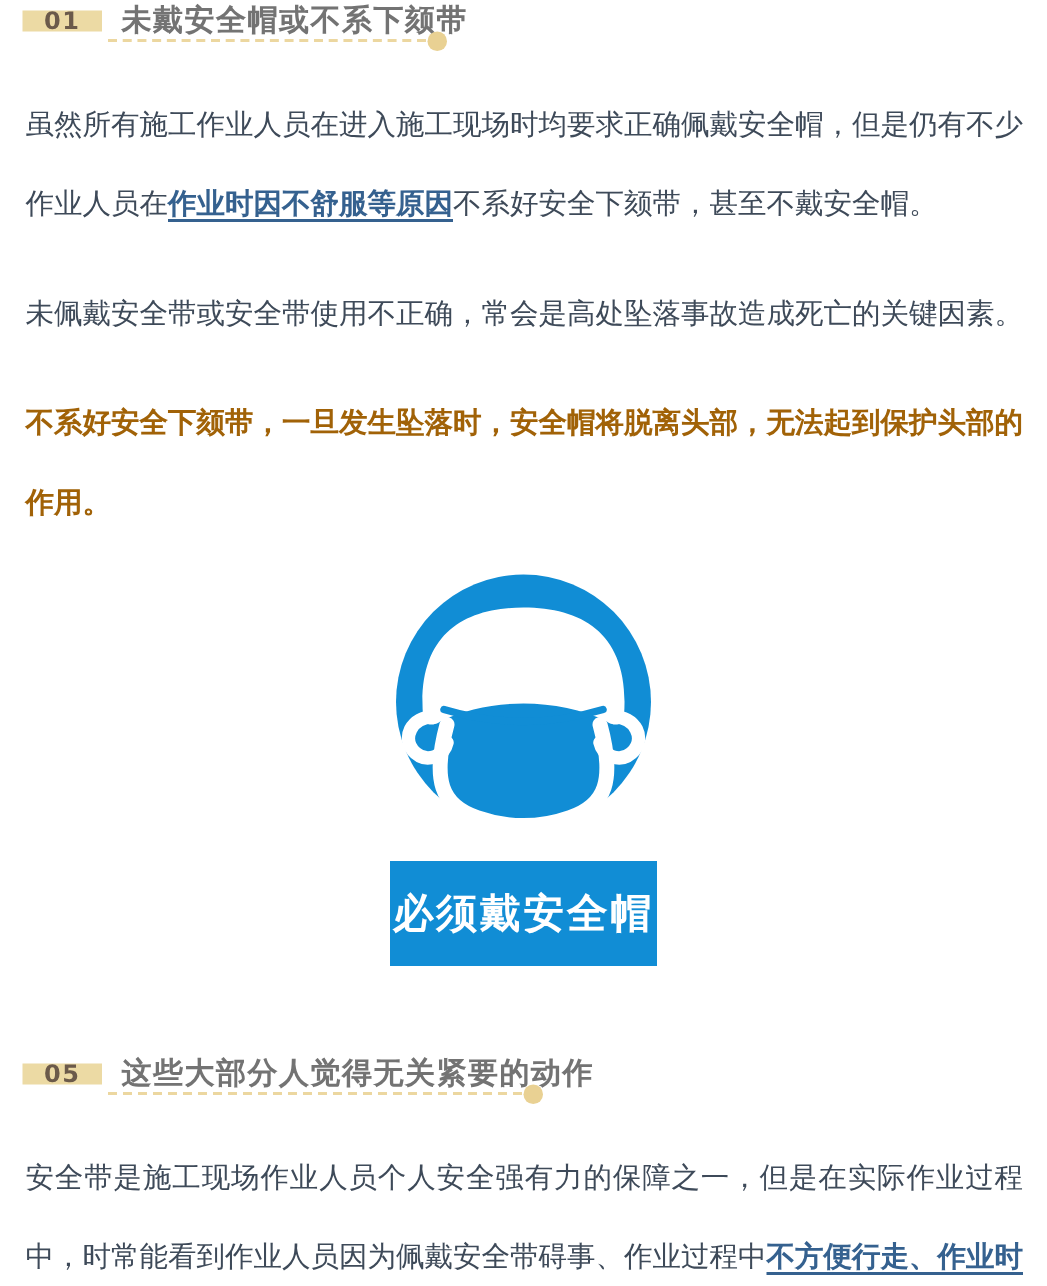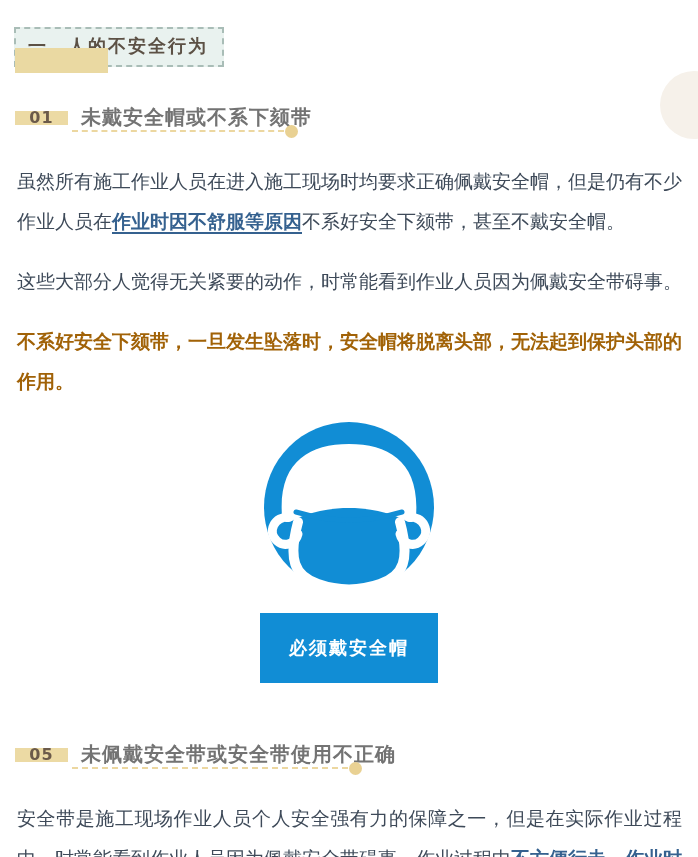--- a/index.html
+++ b/index.html
@@ -56,67 +56,60 @@
     content: ""; position: absolute; right: -14px; top: -7px;
     width: 13px; height: 13px; border-radius: 50%;
     background: #e9d193;
   }
   .s1 .dash { width: 212px; }
   .s2 .dash { width: 276px; }
 
   
   .content { padding: 0 16px 0 17px; }
   p.body {
-    font-size: 19px; line-height: 40px; color: #3e4a59;
+    font-size: 19px; line-height: 53px; color: #3e4a59;
     margin-top: 20px; text-align: justify;
   }
   p.first { margin-top: 30px; }
   .em-link {
     color: #35618f; font-weight: 700;
     text-decoration: underline;
     text-decoration-thickness: 2px;
     text-underline-offset: 4px;
   }
   p.em-navy { color: #a16207; font-weight: 700; }
 
   
   figure.sign {
     width: 212px; margin: 20px auto 0 auto; text-align: center;
   }
   .sign-label {
     width: 178px; height: 70px; margin: 16px auto 0 auto;
     background: #118dd5; color: #ffffff;
-    font-size: 18px; font-weight: 700; letter-spacing: 2px;
+    font-size: 27px; font-weight: 700; letter-spacing: 2px;
     display: flex; align-items: center; justify-content: center;
   }
 
   .sec2 { margin-top: 58px; }
 </style>
 </head>
 <body>
 
 <div class="page">
 
-  <div class="top-area">
-    <div class="deco-circle"></div>
-    <div class="header-box">
-      <span>一、人的不安全行为</span>
-    </div>
-    <div class="tan-block"></div>
-  </div>
 
   <section class="sec1">
     <div class="section-head s1">
       <div class="badge">01</div>
       <h2 class="section-title">未戴安全帽或不系下颏带</h2>
       <div class="dash"></div>
     </div>
     <div class="content">
       <p class="body first"><span>虽然所有施工作业人员在进入施工现场时均要求正确佩戴安全帽，但是仍有不少作业人员在</span><span class="em-link">作业时因不舒服等原因</span><span>不系好安全下颏带，甚至不戴安全帽。</span></p>
-      <p class="body">这些大部分人觉得无关紧要的动作，时常能看到作业人员因为佩戴安全带碍事。</p>
+      <p class="body">未佩戴安全带或安全带使用不正确，常会是高处坠落事故造成死亡的关键因素。</p>
       <p class="body em-navy">不系好安全下颏带，一旦发生坠落时，安全帽将脱离头部，无法起到保护头部的作用。</p>
     </div>
 
     <figure class="sign">
       <svg width="212" height="172" viewBox="0 0 212 172">
         <circle cx="106" cy="86" r="85" fill="#118dd5"></circle>
 
         <path d="M39,95 C35,42 65,23 106,23 C147,23 177,42 173,95
                  C173,101 167,103 162,99 C128,83 84,83 50,99
                  C45,103 39,101 39,95 Z" fill="#ffffff"></path>
@@ -128,21 +121,21 @@
 
         <path d="M55,101 C45,138 51,155 75,163 C95,170 117,170 137,163 C161,155 167,138 157,101" fill="none" stroke="#ffffff" stroke-width="10" stroke-linecap="round"></path>
       </svg>
       <figcaption class="sign-label">必须戴安全帽</figcaption>
     </figure>
   </section>
 
   <section class="sec2">
     <div class="section-head s2">
       <div class="badge">05</div>
-      <h2 class="section-title">未佩戴安全带或安全带使用不正确</h2>
+      <h2 class="section-title">这些大部分人觉得无关紧要的动作</h2>
       <div class="dash"></div>
     </div>
     <div class="content">
       <p class="body first"><span>安全带是施工现场作业人员个人安全强有力的保障之一，但是在实际作业过程中，时常能看到作业人员因为佩戴安全带碍事、作业过程中</span><span class="em-link">不方便行走、作业时间很短穿脱安全带麻烦等原因</span></p>
     </div>
   </section>
 
 </div>
 
 </body></html>

